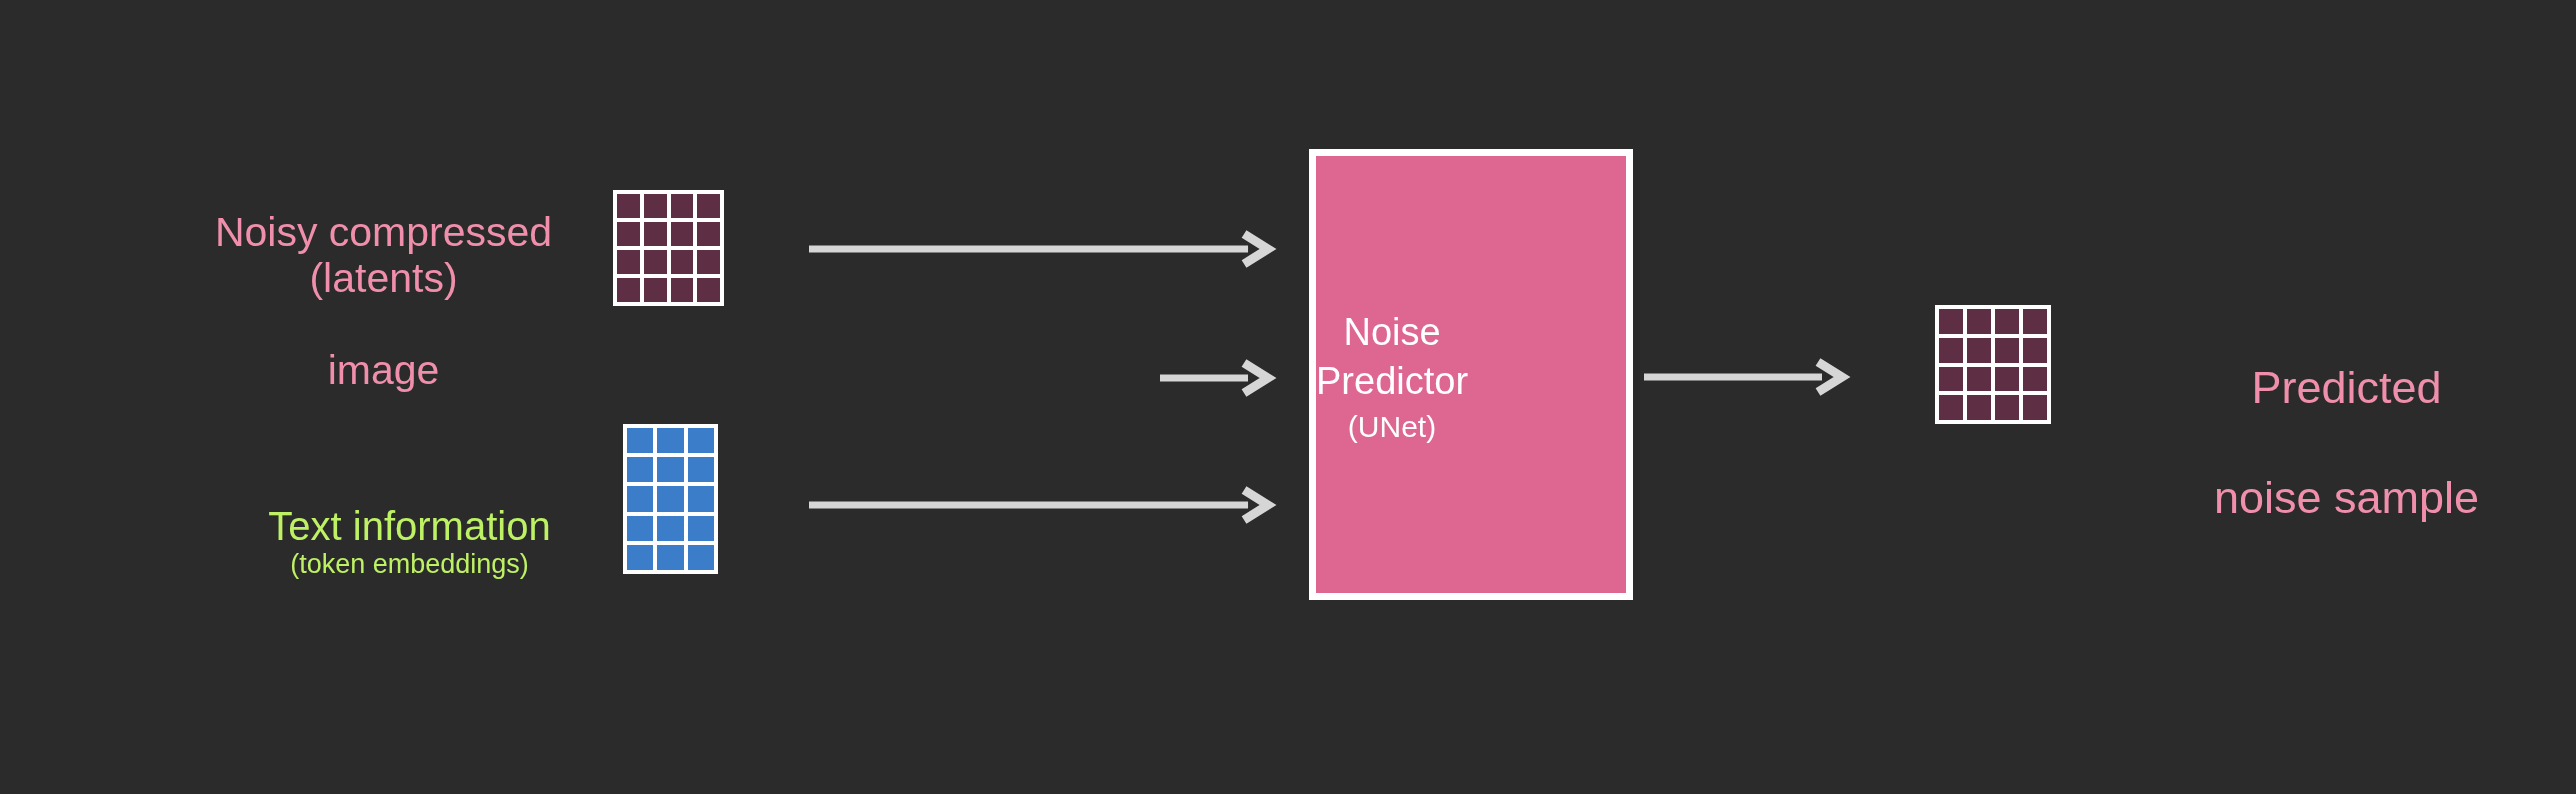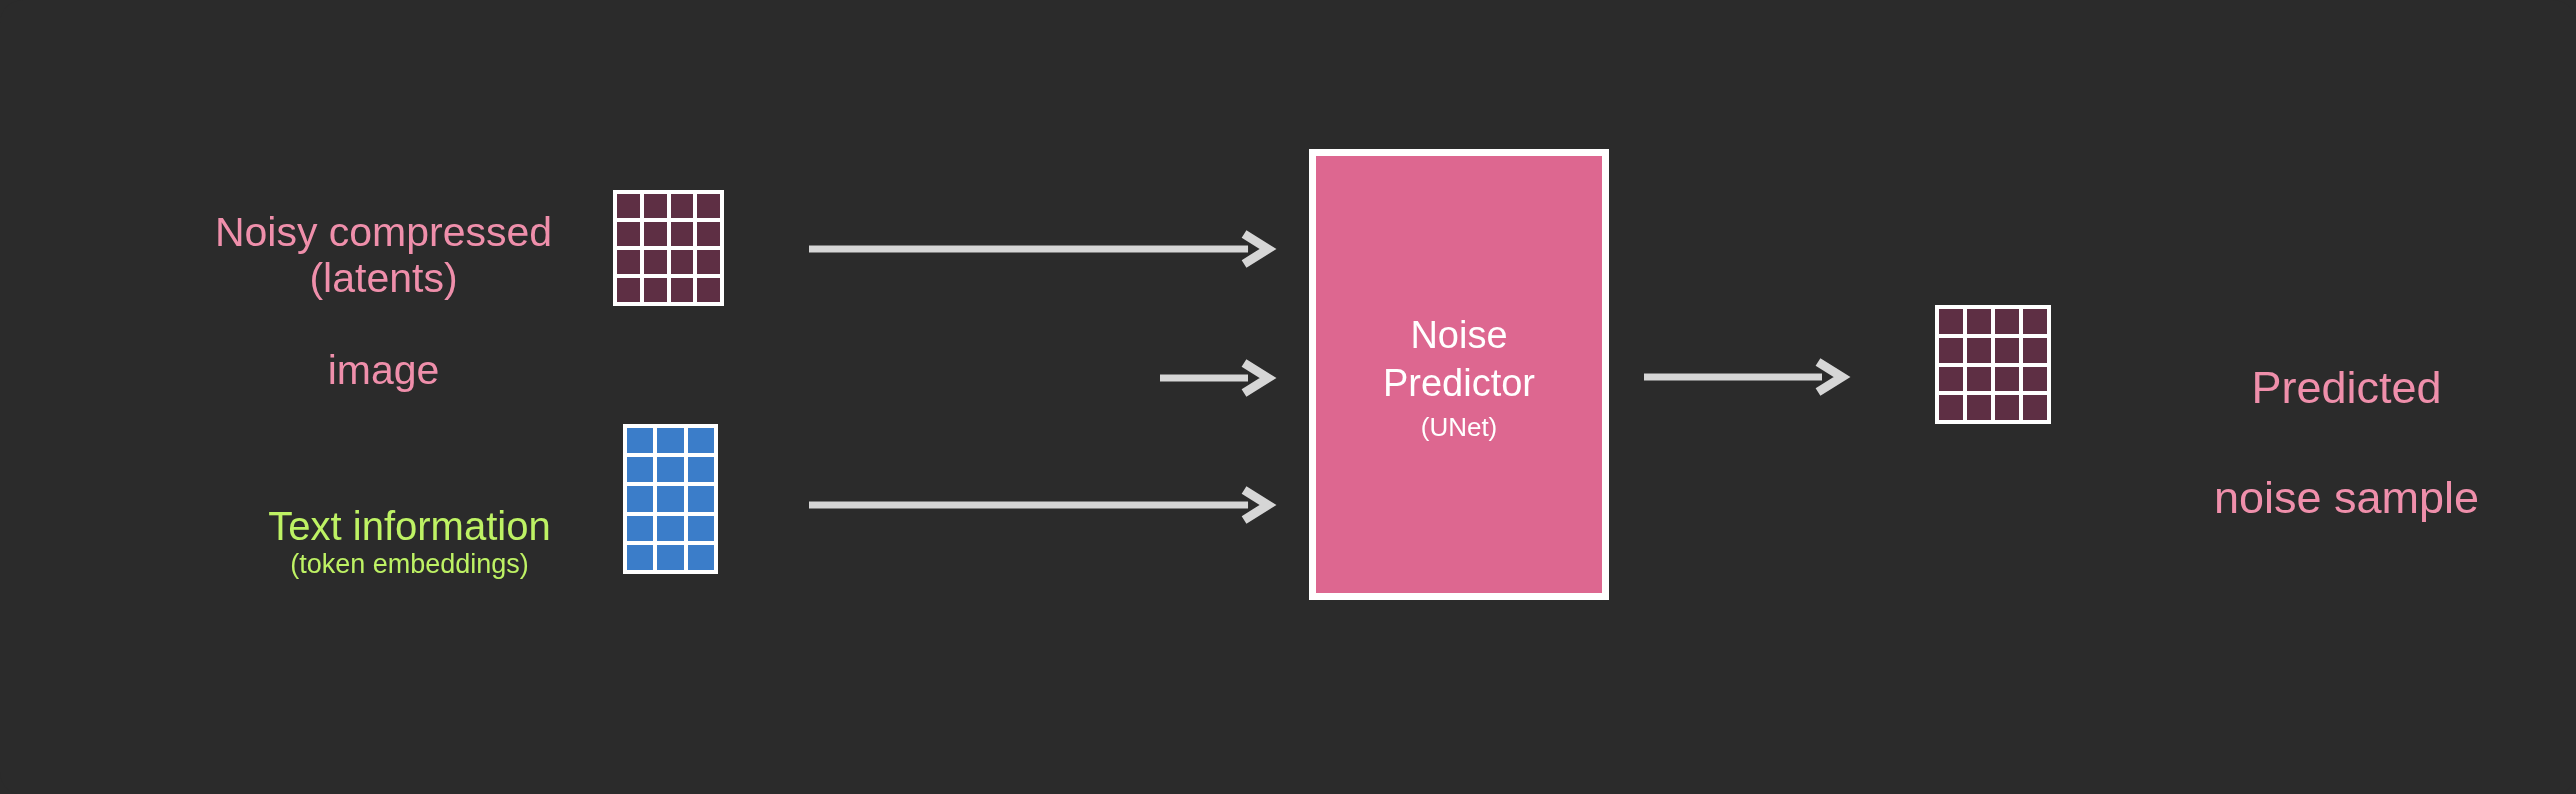--- a/index.html
+++ b/index.html
@@ -72,39 +72,39 @@
     color: #ef8fab;
     font-size: 45px;
     line-height: 1.22;
   }
 
   
   #unet-box {
     position: absolute;
     left: 1309px;
     top: 149px;
-    width: 300px;
+    width: 324px;
     height: 451px;
     background: #dd6790;
     border: 7px solid #ffffff;
     box-sizing: border-box;
     display: flex;
     align-items: center;
-    justify-content: center;
+    justify-content: flex-start;
   }
   #unet-box .box-text {
     color: #ffffff;
     text-align: center;
     font-size: 38px;
     line-height: 1.28;
     margin-top: 6px;
   }
   #unet-box .box-text .sub {
     display: block;
-    font-size: 26px;
+    font-size: 30px;
     margin-top: 3px;
   }
 
   
   .grid {
     position: absolute;
     display: grid;
     background: #ffffff;
     box-sizing: border-box;
   }

